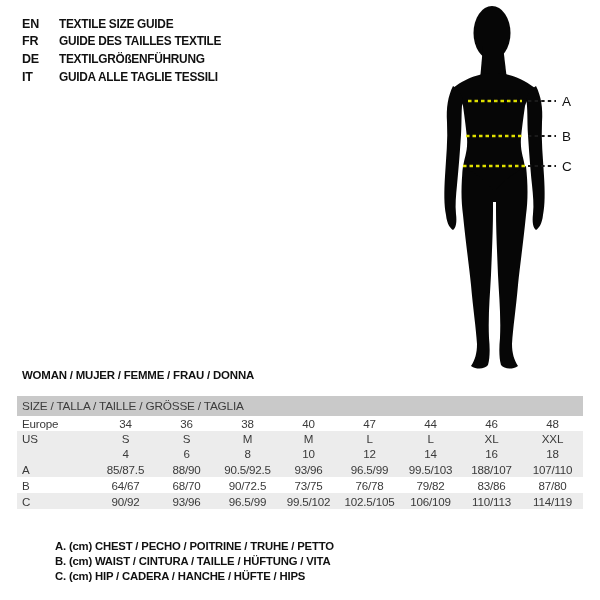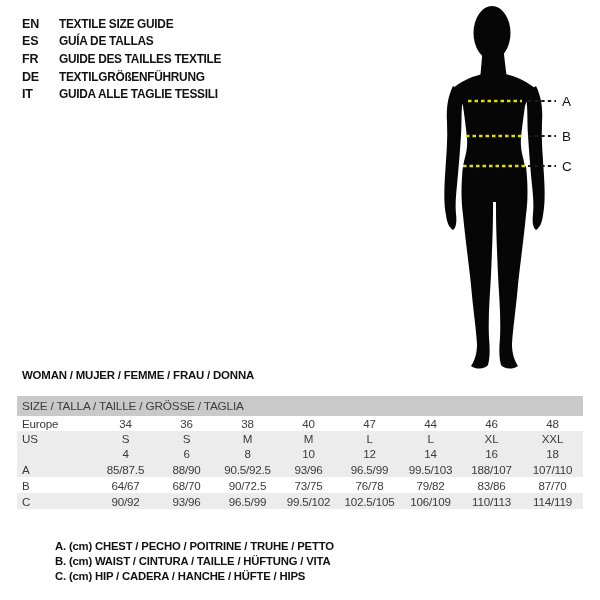--- a/index.html
+++ b/index.html
@@ -35,24 +35,20 @@
 </style>
 </head>
 <body>
 
 <div class="lang-block">
   <div class="lang-row">
     <span class="lang-code">EN</span>
     <span class="lang-label">TEXTILE SIZE GUIDE</span>
   </div>
   <div class="lang-row">
-    <span class="lang-code">ES</span>
-    <span class="lang-label">GUÍA DE TALLAS</span>
-  </div>
-  <div class="lang-row">
     <span class="lang-code">FR</span>
     <span class="lang-label">GUIDE DES TAILLES TEXTILE</span>
   </div>
   <div class="lang-row">
     <span class="lang-code">DE</span>
     <span class="lang-label">TEXTILGRÖßENFÜHRUNG</span>
   </div>
   <div class="lang-row">
     <span class="lang-code">IT</span>
     <span class="lang-label">GUIDA ALLE TAGLIE TESSILI</span>
@@ -207,21 +203,21 @@
     </tr>
     <tr class="tall">
       <td class="lbl">B</td>
       <td>64/67</td>
       <td>68/70</td>
       <td>90/72.5</td>
       <td>73/75</td>
       <td>76/78</td>
       <td>79/82</td>
       <td>83/86</td>
-      <td>87/70</td>
+      <td>87/80</td>
     </tr>
     <tr class="shaded tall">
       <td class="lbl">C</td>
       <td>90/92</td>
       <td>93/96</td>
       <td>96.5/99</td>
       <td>99.5/102</td>
       <td>102.5/105</td>
       <td>106/109</td>
       <td>110/113</td>

